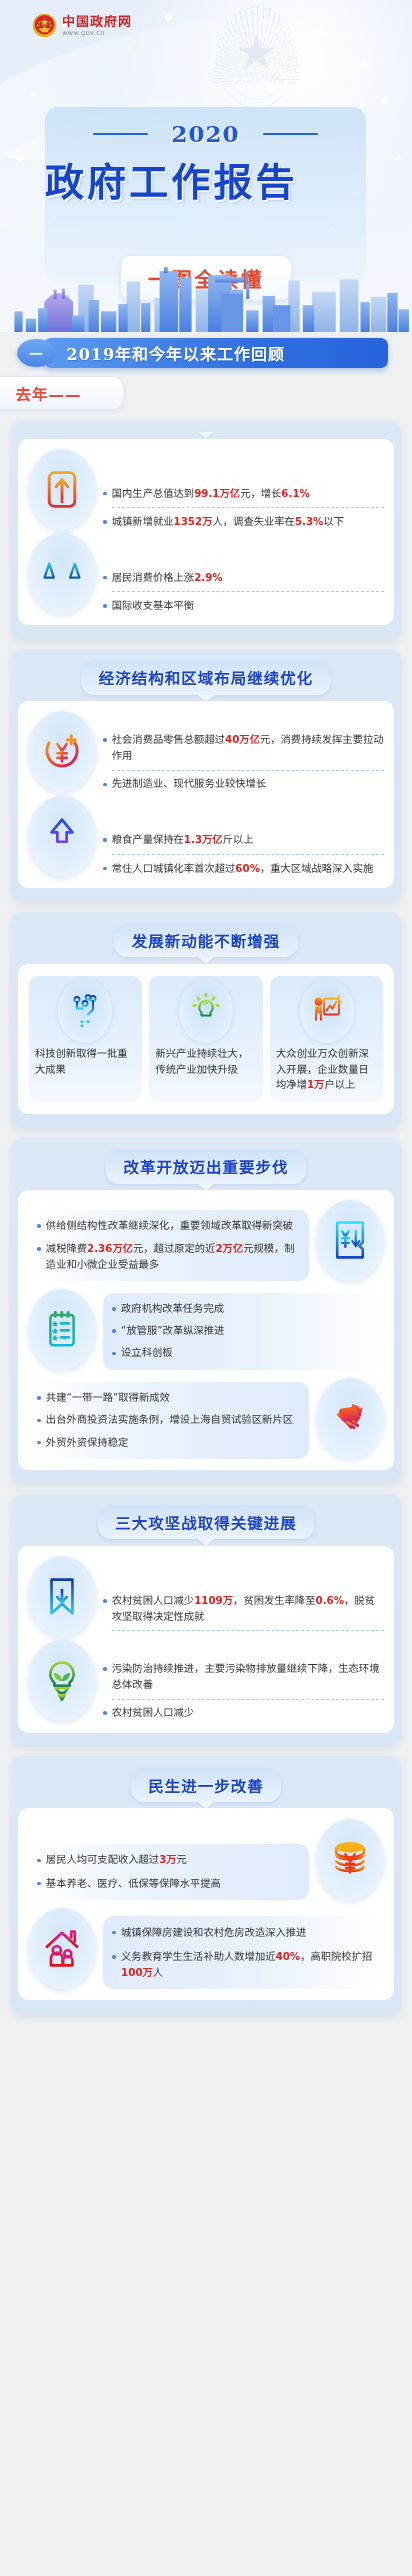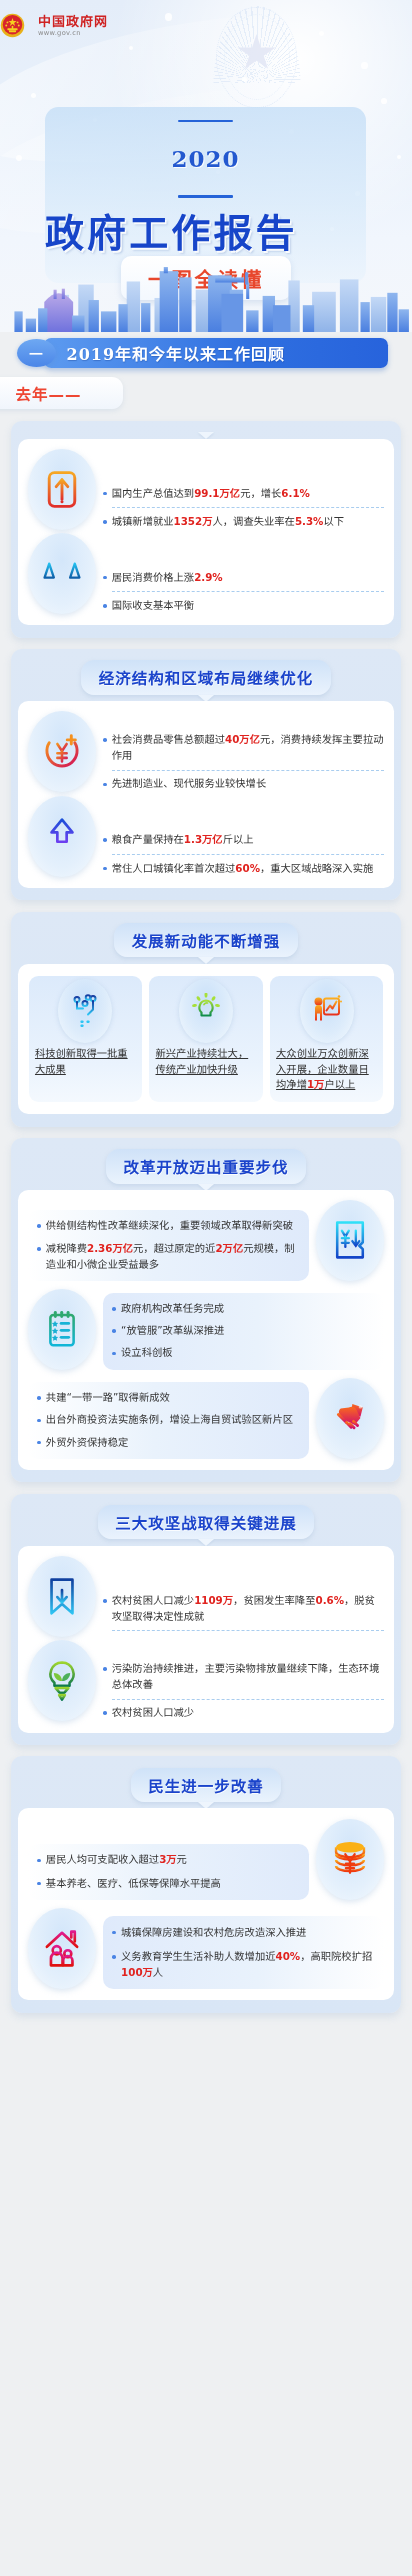--- a/index.html
+++ b/index.html
@@ -49,36 +49,36 @@
     clip-path: polygon(50% 0%,61% 35%,98% 35%,68% 57%,79% 91%,50% 70%,21% 91%,32% 57%,2% 35%,39% 35%);
   }
   .emblem-bg .rays {
     position: absolute; left: 50%; top: 3.1px; transform: translateX(-50%);
     width: 87px; height: 77px;
     background: repeating-conic-gradient(from 200deg at 50% 95%, rgba(206,222,244,.9) 0deg 1.2deg, rgba(255,255,255,0) 1.2deg 5deg);
     border-radius: 50% 50% 0 0 / 100% 100% 0 0;
   }
 
   
-  .gov-logo { position: absolute; left: 0; top: 13.4px; display: flex; align-items: center; gap: 13px; }
+  .gov-logo { position: absolute; left: 32px; top: 13.4px; display: flex; align-items: center; gap: 5px; }
   .gov-emblem { width: 25px; height: 25px; position: relative; }
   .gov-text { display: flex; flex-direction: column; }
   .gov-cn {
     font-size: 13px; font-weight: 700; color: #cf2222; letter-spacing: 1px;
     line-height: 1.05; font-family: "DejaVu Sans", sans-serif;
   }
   .gov-url { font-size: 6.7px; color: #8a8a8a; letter-spacing: 0.3px; margin-top: 1px; }
 
   
   .title-card {
     position: absolute; left: 45px; top: 107px; width: 321px; height: 176px;
     background: linear-gradient(180deg, rgba(198,223,247,.82) 0%, rgba(214,233,250,.72) 55%, rgba(232,243,253,.55) 100%);
     border-radius: 13.4px;
   }
-  .year-row { display: flex; align-items: center; justify-content: center; gap: 23px; margin-top: 13.4px; flex-direction: column; }
+  .year-row { display: flex; align-items: center; justify-content: center; gap: 23px; margin-top: 13.4px; }
   .year-line { width: 55px; height: 2.1px; background: #2563d8; border-radius: 1px; }
   .year-num {
     font-size: 23px; font-weight: 700; color: #2358cf; letter-spacing: 1px;
     font-family: "DejaVu Serif", serif;
     text-shadow: 1px 1px 0 rgba(255,255,255,.85);
   }
   .main-title {
     margin-top: 4.1px; text-align: left;
     font-size: 39px; font-weight: 900; color: #1745c9; letter-spacing: 3.1px;
     text-shadow: 1.5px 2.1px 0 rgba(255,255,255,.9), 2.6px 3.1px 2.1px rgba(120,150,200,.35);
@@ -211,21 +211,21 @@
     flex: 1 1 0; background: linear-gradient(180deg,#dceafb 0%,#eaf3fd 70%,#f4f9fe 100%);
     border-radius: 9.3px; padding: 5.2px 6.2px 9.3px; text-align: left;
   }
   .trio-ico {
     width: 54px; height: 64px; margin: -2.1px auto 3.1px; border-radius: 50%;
     background: radial-gradient(ellipse at 50% 36%, #c9e0f9 0%, #ddecfb 55%, #f3f9fe 100%);
     display: flex; align-items: center; justify-content: center;
     filter: drop-shadow(0 1.5px 2.6px rgba(150,180,215,.35));
   }
   .trio-ico svg { width: 32px; height: 36px; }
-  .trio-col p { font-size: 10.3px; line-height: 1.5; color: #333; font-weight: 500; text-decoration: underline; }
+  .trio-col p { font-size: 10.3px; line-height: 1.5; color: #333; font-weight: 500; }
   .trio-col p b { color: #e0231f; font-weight: 800; }
 
   .bottom-pad { height: 17.5px; }
 </style>
 </head>
 <body>
 
 <div class="page">
 
   <div class="hero">

